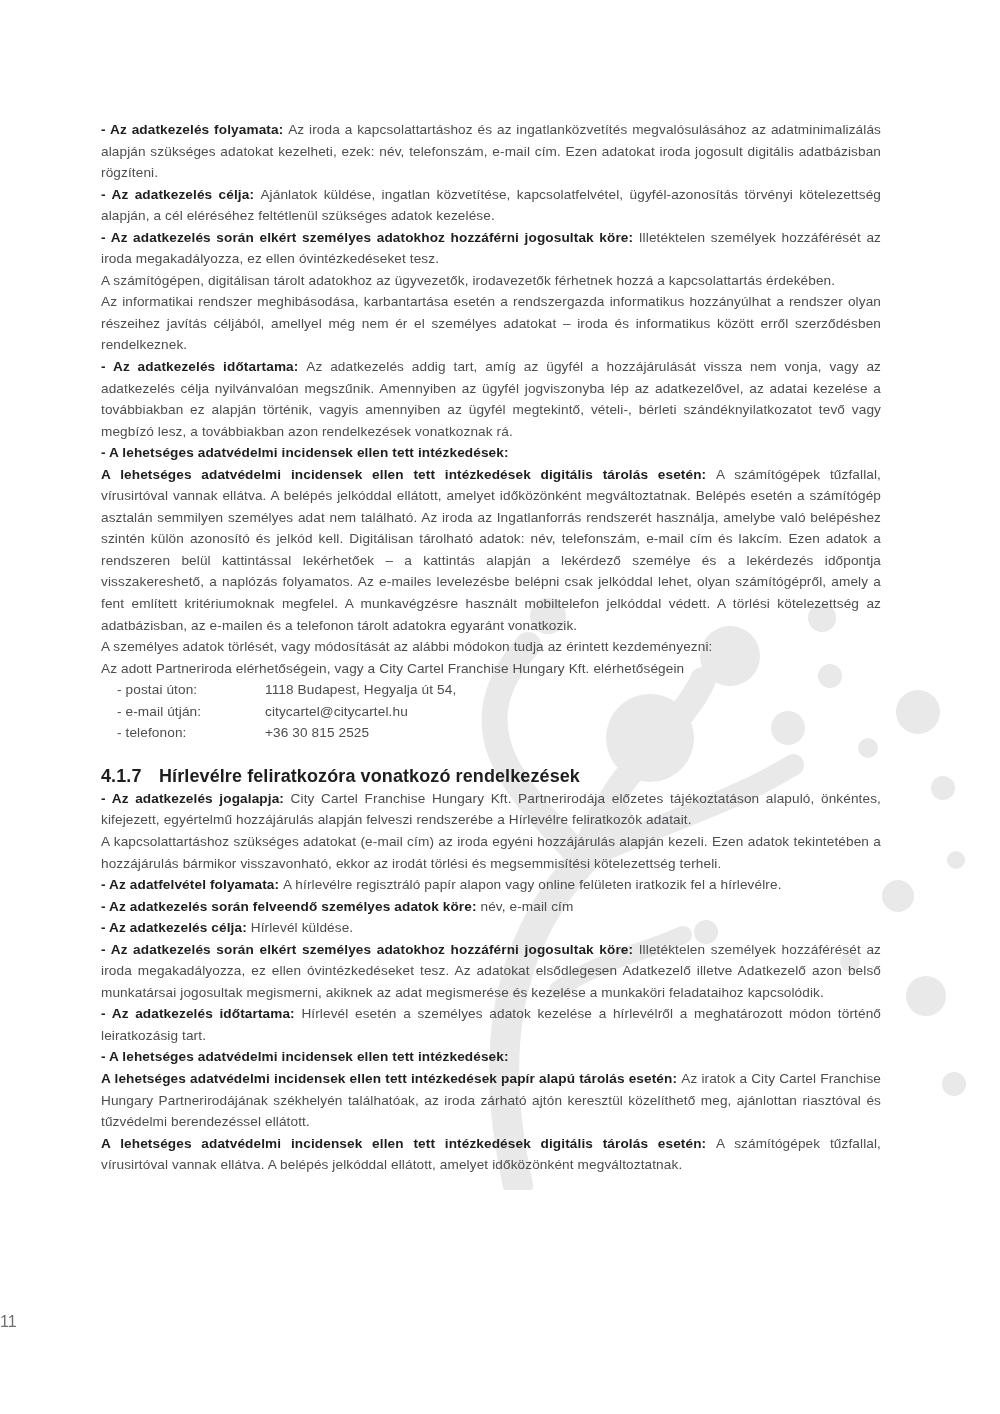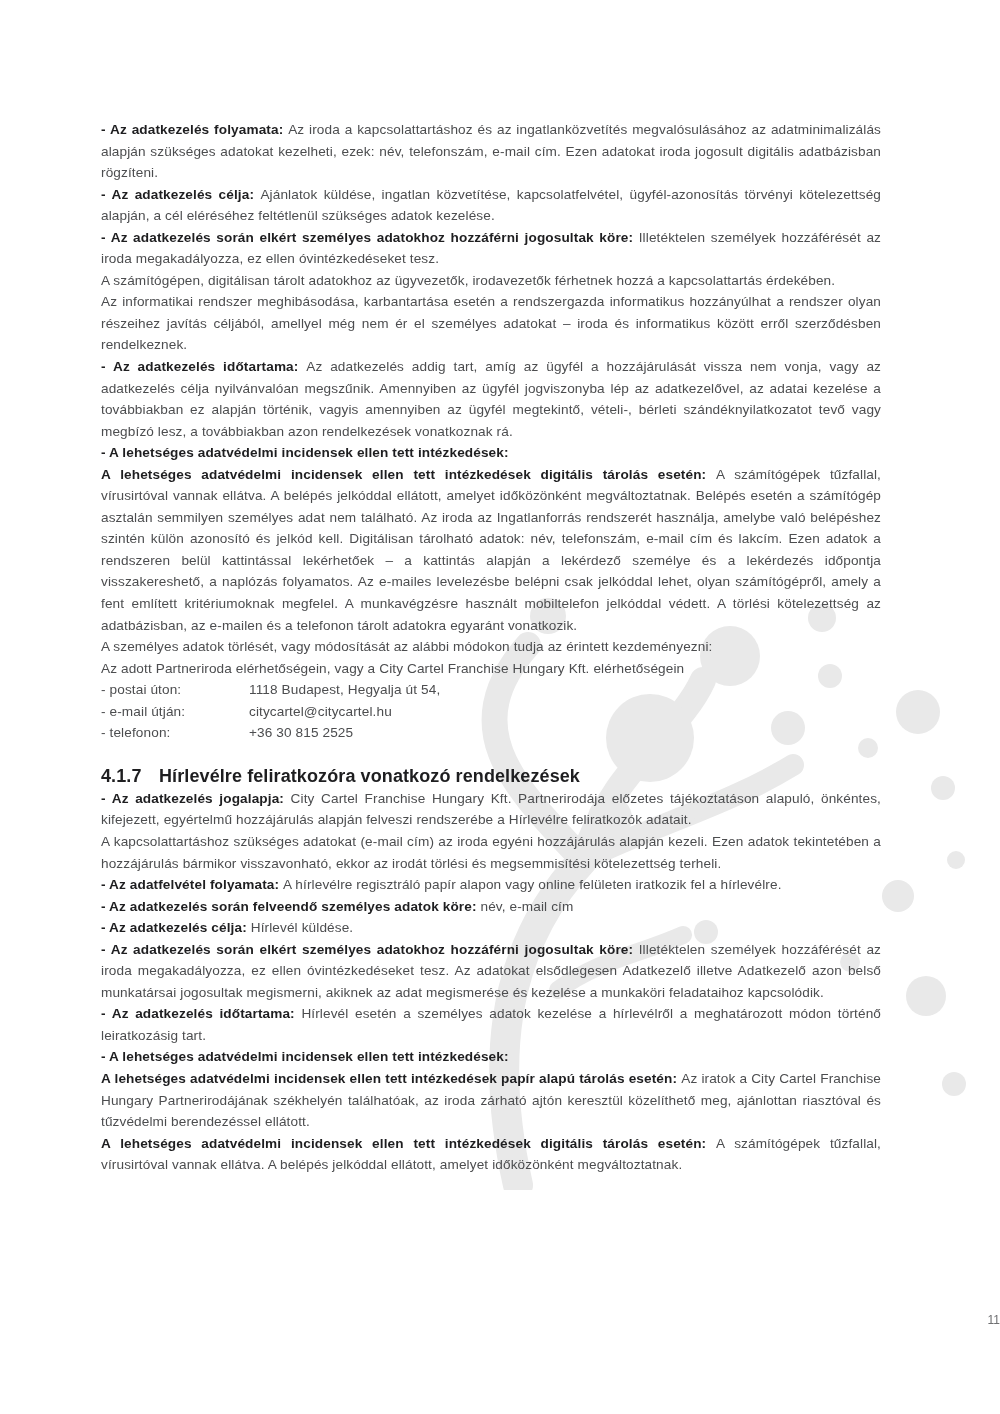--- a/index.html
+++ b/index.html
@@ -10,29 +10,29 @@
   }
   .watermark { position:absolute; left:398px; top:560px; z-index:0; }
   .content {
     position:absolute; left:101px; top:119px; width:780px; z-index:1;
     font-size:13.6px; line-height:21.55px; letter-spacing:0.12px;
     text-align:justify; color:#4c4d4f;
   }
   .para { margin:0; }
   .para strong, .heading { color:#1e1e20; font-weight:700; }
   .contact-row { display:flex; text-align:left; }
-  .contact-label { width:148px; flex:none; }
+  .contact-label { width:148px; flex:none;margin-left:16px; }
   .heading {
     margin:21px 0 1px 0; text-align:left;
     font-size:18px; line-height:22px; letter-spacing:0.1px;
   }
   .heading-num { display:inline-block; min-width:58px; }
   .footer {
     position:absolute; left:0; right:0; top:1313px; z-index:1;
-    text-align:right; color:#6e6f71; font-size:12px;
+    text-align:left; color:#6e6f71; font-size:16px;
   }
   svg .wm-stroke { fill:none; stroke-linecap:round; }
 </style>
 </head>
 <body>
 
 <div class="page">
 
   <div class="watermark">
     <svg width="580" height="630" viewBox="0 0 580 630" xmlns="http://www.w3.org/2000/svg">

